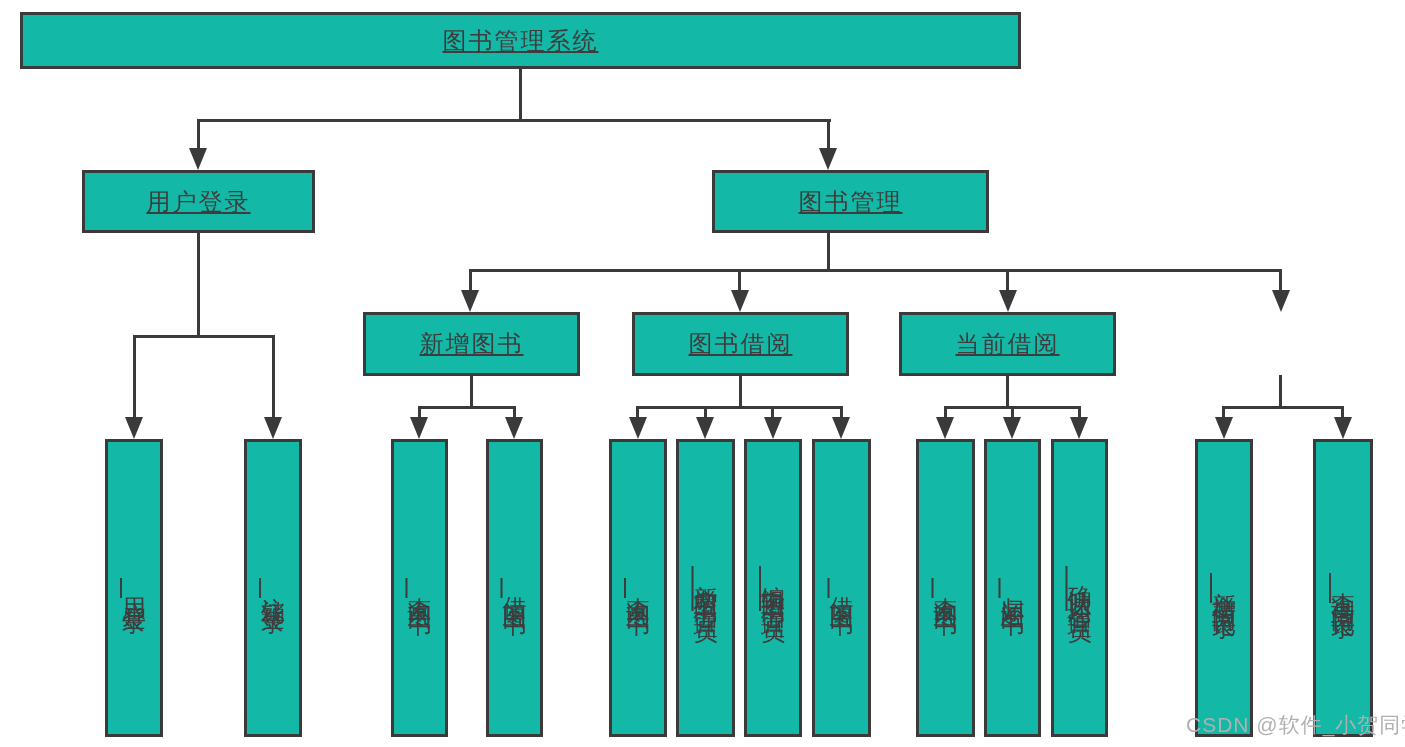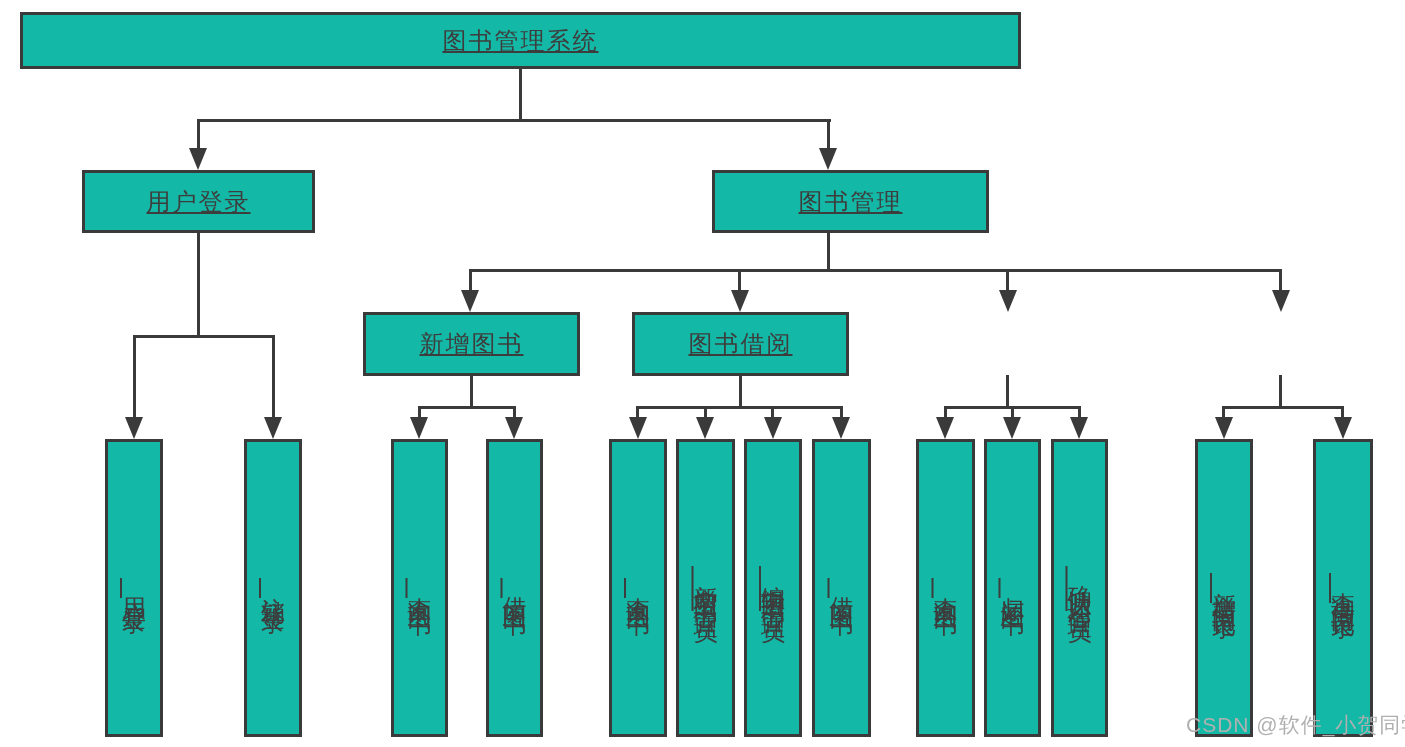--- a/index.html
+++ b/index.html
@@ -58,20 +58,21 @@
   <div class="arr" style="left:461px;top:290px;"></div>
   <div class="v" style="left:738px;top:269px;height:24px;"></div>
   <div class="arr" style="left:731px;top:290px;"></div>
   <div class="v" style="left:1006px;top:269px;height:24px;"></div>
   <div class="arr" style="left:999px;top:290px;"></div>
   <div class="v" style="left:1279px;top:269px;height:24px;"></div>
   <div class="arr" style="left:1272px;top:290px;"></div>
 
   <div class="box" style="left:363px;top:312px;width:217px;height:64px;">新增图书</div>
   <div class="box" style="left:632px;top:312px;width:217px;height:64px;">图书借阅</div>
+  <div class="box" style="left:899px;top:312px;width:217px;height:64px;">当前借阅</div>
 
   <div class="v" style="left:470px;top:375px;height:34px;"></div>
   <div class="h" style="left:419px;top:406px;width:97px;"></div>
   <div class="v" style="left:418px;top:406px;height:13px;"></div>
   <div class="arr" style="left:410px;top:417px;"></div>
   <div class="v" style="left:513px;top:406px;height:13px;"></div>
   <div class="arr" style="left:505px;top:417px;"></div>
 
   <div class="v" style="left:739px;top:375px;height:34px;"></div>
   <div class="h" style="left:637px;top:406px;width:206px;"></div>

